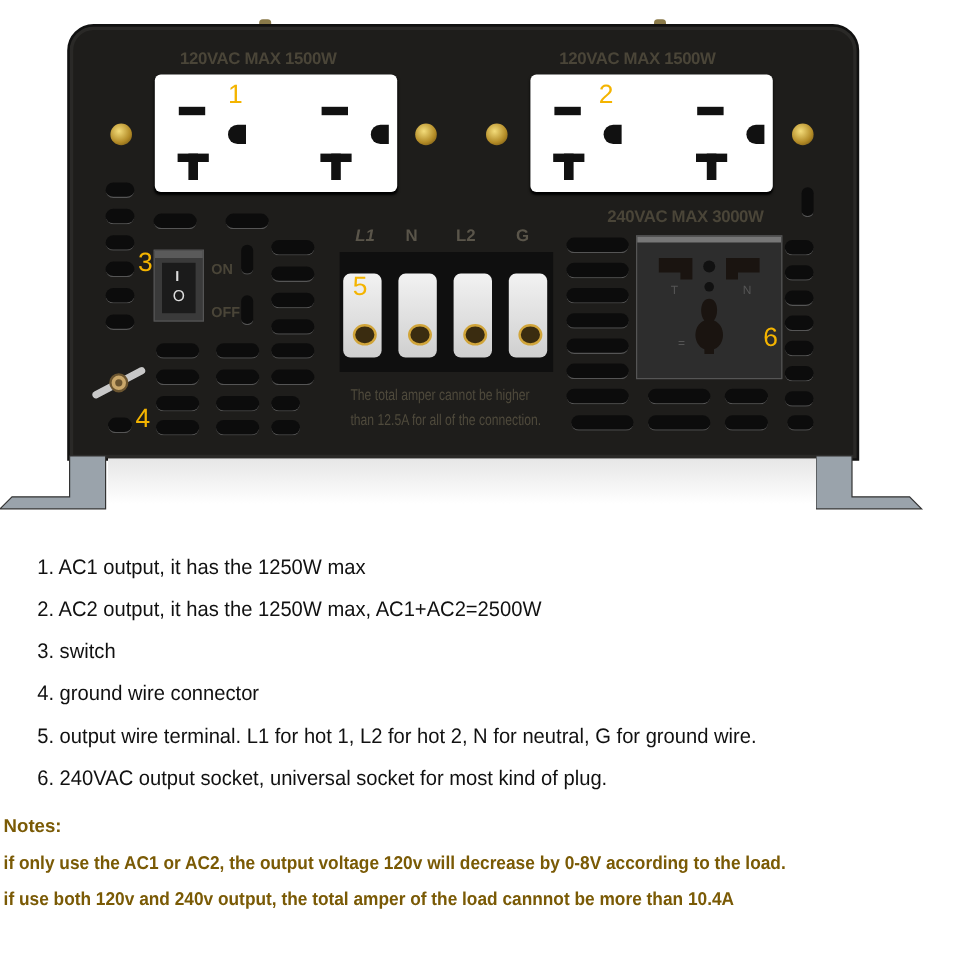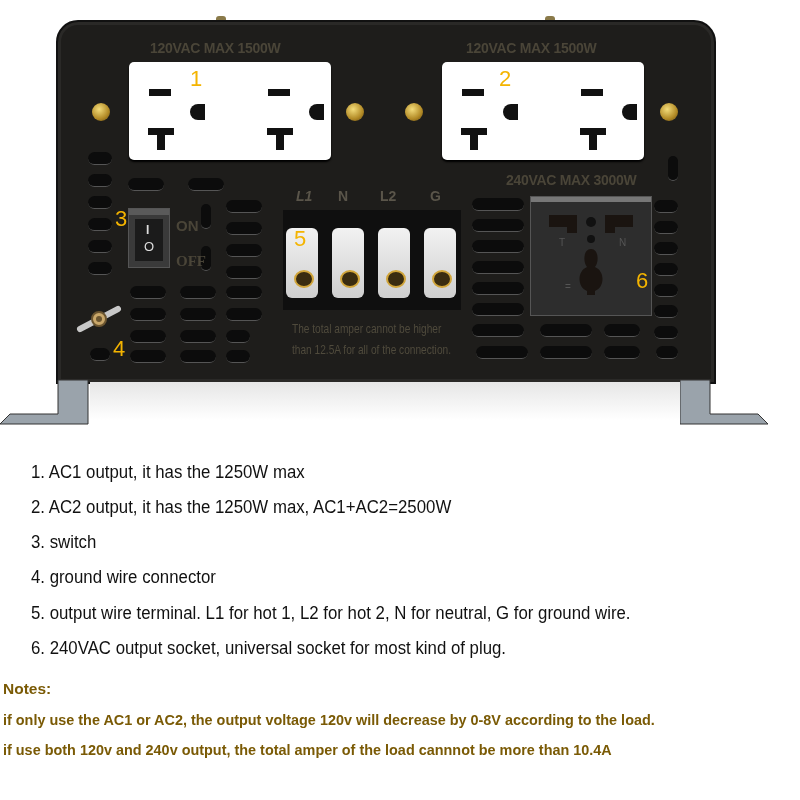--- a/index.html
+++ b/index.html
@@ -13,21 +13,21 @@
   .slot-h{background:#111;width:22px;height:7px;}
   .slot-d{background:#111;width:15px;height:16px;border-radius:10px 0 0 10px;}
   .tshape{width:26px;height:22px;}
   .tshape .top{position:absolute;left:0;top:0;width:26px;height:7px;background:#111;}
   .tshape .stem{position:absolute;left:9px;top:0;width:8px;height:22px;background:#111;}
   .screw{width:18px;height:18px;border-radius:50%;background:radial-gradient(circle at 40% 35%,#f3dc7a,#b28a26 60%,#5e4510);}
   .num{color:#f4b400;font-size:22px;}
   .vent{background:#0c0c0c;border-radius:8px;border-bottom:1px solid #555;}
   .switch{left:128px;top:208px;width:40px;height:58px;background:#3a3a3a;border:1px solid #555;box-shadow:inset 0 6px 0 #5a5a5a;}
   .switch .inner{position:absolute;left:6px;top:10px;width:28px;height:42px;background:#1b1b1b;}
-  .sw-lbl{color:#4a4538;font-size:15px;font-weight:bold;}
+  .sw-lbl{color:#4a4538;font-size:12px;font-weight:bold;}
   .terminal-bay{left:283px;top:210px;width:178px;height:100px;background:#0f0f0f;}
   .term{width:32px;height:70px;background:linear-gradient(#f2f2f2,#cfcfcf);border-radius:6px;}
   .term .hole{position:absolute;left:8px;top:42px;width:16px;height:14px;border-radius:50%;background:#3a2c10;border:2px solid #d1a53a;}
   .tlabel{color:#5a554a;font-size:14px;font-weight:bold;}
   .warn{color:#4f4a3c;font-size:13px;line-height:18px;transform:scaleX(0.78);transform-origin:left top;white-space:nowrap;}
   .uni{left:530px;top:196px;width:120px;height:118px;background:#2d2d2d;border:1px solid #555;box-shadow:inset 0 5px 0 #777;}
   .list{left:31px;font-size:17.5px;color:#111;}
   .list .item{position:absolute;white-space:nowrap;transform:scaleX(0.96);transform-origin:left;}
   .notes{color:#7a5a05;font-weight:bold;font-size:15.5px;white-space:nowrap;}
 </style>
@@ -108,21 +108,21 @@
 <div class="abs vent" style="left:180px;top:350px;width:36px;height:12px;"></div>
 <div class="abs vent" style="left:226px;top:350px;width:24px;height:12px;"></div>
 
 <div class="abs switch">
   <div class="inner">
     <div class="abs" style="left:11px;top:4px;color:#ddd;font-size:12px;font-weight:bold;">I</div>
     <div class="abs" style="left:9px;top:20px;color:#ddd;font-size:13px;">O</div>
   </div>
 </div>
 <div class="abs sw-lbl" style="left:176px;top:217px;">ON</div>
-<div class="abs sw-lbl" style="left:176px;top:253px;font-family:Liberation Serif, serif;">OFF</div>
+<div class="abs sw-lbl" style="left:176px;top:253px;">OFF</div>
 <div class="abs num" style="left:115px;top:206px;">3</div>
 
 <div class="abs" style="left:76px;top:305px;width:46px;height:28px;">
   <svg width="46" height="28" viewBox="0 0 46 28">
     <line x1="4" y1="24" x2="42" y2="4" stroke="#c8c8c8" stroke-width="6" stroke-linecap="round"></line>
     <circle cx="23" cy="14" r="7" fill="#c9a76a" stroke="#6b5530" stroke-width="2"></circle>
     <circle cx="23" cy="14" r="3" fill="#6b5530"></circle>
   </svg>
 </div>
 <div class="abs num" style="left:113px;top:336px;">4</div>

